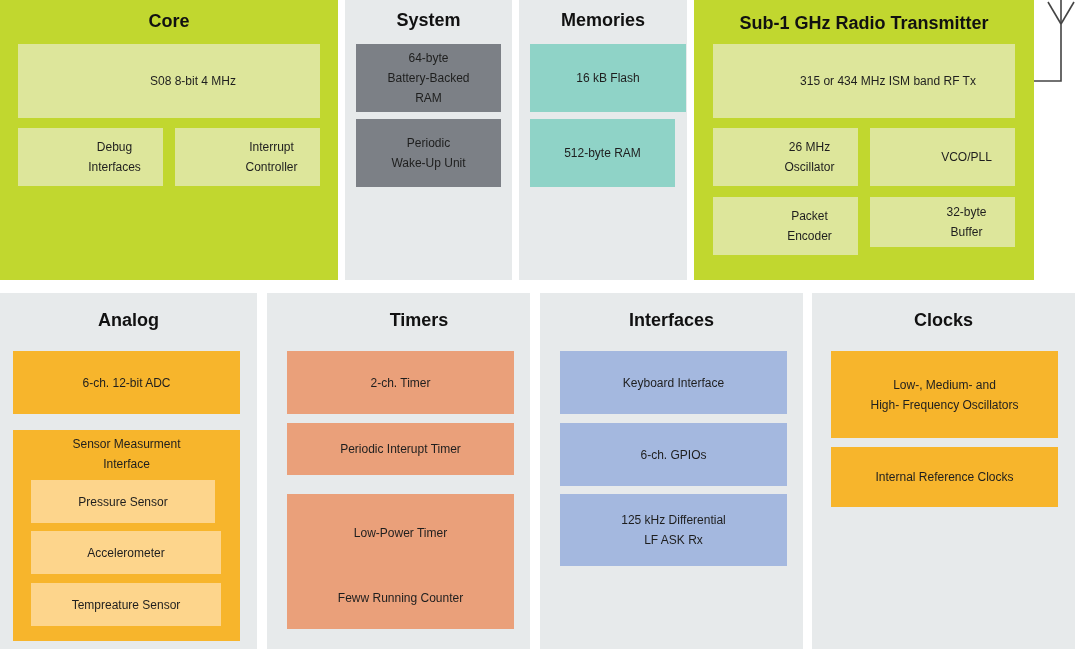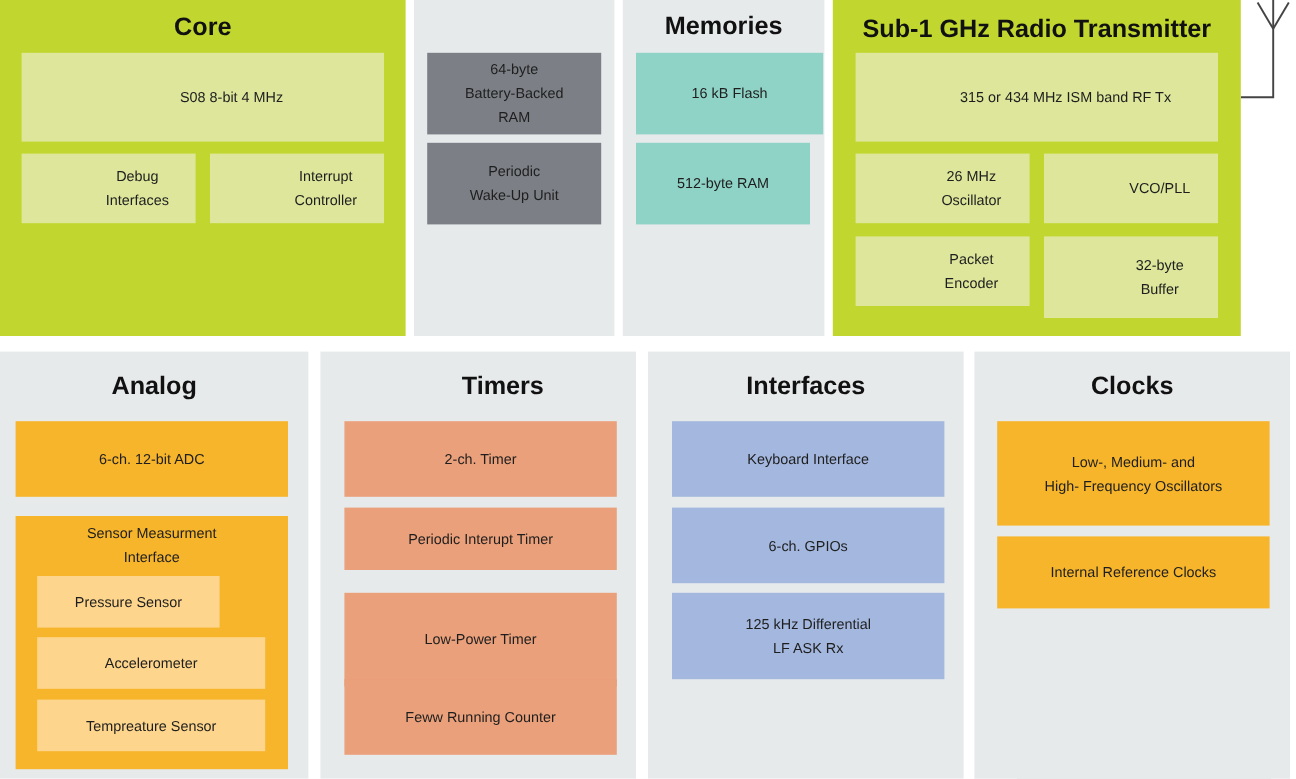--- a/index.html
+++ b/index.html
@@ -3,21 +3,21 @@
 <meta charset="utf-8">
 <style>
   html, body { margin: 0; padding: 0; }
   body {
     width: 1080px; height: 649px; background: #ffffff; position: relative; overflow: hidden;
     font-family: "Liberation Sans", sans-serif; color: #1e1e1e;
   }
   .panel { position: absolute; box-sizing: border-box; }
   .panel-title {
     position: absolute; left: 0; right: 0; text-align: center;
-    font-weight: bold; font-size: 21px; color: #111;
+    font-weight: bold; font-size: 18px; color: #111;
   }
   .blk {
     position: absolute; box-sizing: border-box; display: flex; align-items: center;
     justify-content: center; text-align: center; font-size: 12px; line-height: 20px;
     color: #1e1e1e; white-space: pre-line;
   }
   .green { background: #c1d72f; }
   .gray-panel { background: #e7eaeb; }
   .lightgreen { background: #dde69b; padding-left: 48px; }
   .darkgray { background: #7c8086; }
@@ -34,20 +34,21 @@
 <div class="panel green" style="left:0;top:0;width:338px;height:280px;">
   <div class="panel-title" style="top:11px;">Core</div>
   <div class="blk lightgreen" style="left:18px;top:44px;width:302px;height:74px;">S08 8-bit 4 MHz</div>
   <div class="blk lightgreen" style="left:18px;top:128px;width:145px;height:58px;">Debug
 Interfaces</div>
   <div class="blk lightgreen" style="left:175px;top:128px;width:145px;height:58px;">Interrupt
 Controller</div>
 </div>
 
 <div class="panel gray-panel" style="left:345px;top:0;width:167px;height:280px;">
+  <div class="panel-title" style="top:10px;">System</div>
   <div class="blk darkgray" style="left:11px;top:44px;width:145px;height:68px;">64-byte
 Battery-Backed
 RAM</div>
   <div class="blk darkgray" style="left:11px;top:119px;width:145px;height:68px;">Periodic
 Wake-Up Unit</div>
 </div>
 
 <div class="panel gray-panel" style="left:519px;top:0;width:168px;height:280px;">
   <div class="panel-title" style="top:10px;">Memories</div>
   <div class="blk teal" style="left:11px;top:44px;width:156px;height:68px;">16 kB Flash</div>
@@ -55,38 +56,38 @@
 </div>
 
 <div class="panel green" style="left:694px;top:0;width:340px;height:280px;">
   <div class="panel-title" style="top:13px;">Sub-1 GHz Radio Transmitter</div>
   <div class="blk lightgreen" style="left:19px;top:44px;width:302px;height:74px;">315 or 434 MHz ISM band RF Tx</div>
   <div class="blk lightgreen" style="left:19px;top:128px;width:145px;height:58px;">26 MHz
 Oscillator</div>
   <div class="blk lightgreen" style="left:176px;top:128px;width:145px;height:58px;">VCO/PLL</div>
   <div class="blk lightgreen" style="left:19px;top:197px;width:145px;height:58px;">Packet
 Encoder</div>
-  <div class="blk lightgreen" style="left:176px;top:197px;width:145px;height:68px;">32-byte
+  <div class="blk lightgreen" style="left:176px;top:197px;width:145px;height:50px;">32-byte
 Buffer</div>
 </div>
 
 <svg class="antenna" width="46" height="90" viewBox="0 0 46 90">
   <polyline points="0,81 27,81 27,24" fill="none" stroke="#444" stroke-width="1.6"></polyline>
   <line x1="27" y1="24" x2="27" y2="0" stroke="#444" stroke-width="1.6"></line>
   <line x1="27" y1="24" x2="14" y2="2" stroke="#444" stroke-width="1.6"></line>
   <line x1="27" y1="24" x2="40" y2="2" stroke="#444" stroke-width="1.6"></line>
 </svg>
 
 <div class="panel gray-panel" style="left:0;top:293px;width:257px;height:356px;">
   <div class="panel-title" style="top:17px;">Analog</div>
   <div class="blk orange" style="left:13px;top:58px;width:227px;height:63px;">6-ch. 12-bit ADC</div>
   <div class="panel orange" style="left:13px;top:137px;width:227px;height:211px;">
     <div class="blk" style="left:0;top:4px;width:227px;height:40px;">Sensor Measurment
 Interface</div>
-    <div class="blk peach" style="left:18px;top:50px;width:152px;height:43px;">Pressure Sensor</div>
+    <div class="blk peach" style="left:18px;top:50px;width:184px;height:43px;">Pressure Sensor</div>
     <div class="blk peach" style="left:18px;top:101px;width:190px;height:43px;">Accelerometer</div>
     <div class="blk peach" style="left:18px;top:153px;width:190px;height:43px;">Tempreature Sensor</div>
   </div>
 </div>
 
 <div class="panel gray-panel" style="left:267px;top:293px;width:263px;height:356px;">
   <div class="panel-title" style="top:17px;padding-left:41px;">Timers</div>
   <div class="blk salmon" style="left:20px;top:58px;width:227px;height:63px;">2-ch. Timer</div>
   <div class="blk salmon" style="left:20px;top:130px;width:227px;height:52px;">Periodic Interupt Timer</div>
   <div class="blk salmon" style="left:20px;top:201px;width:227px;height:78px;">Low-Power Timer</div>

